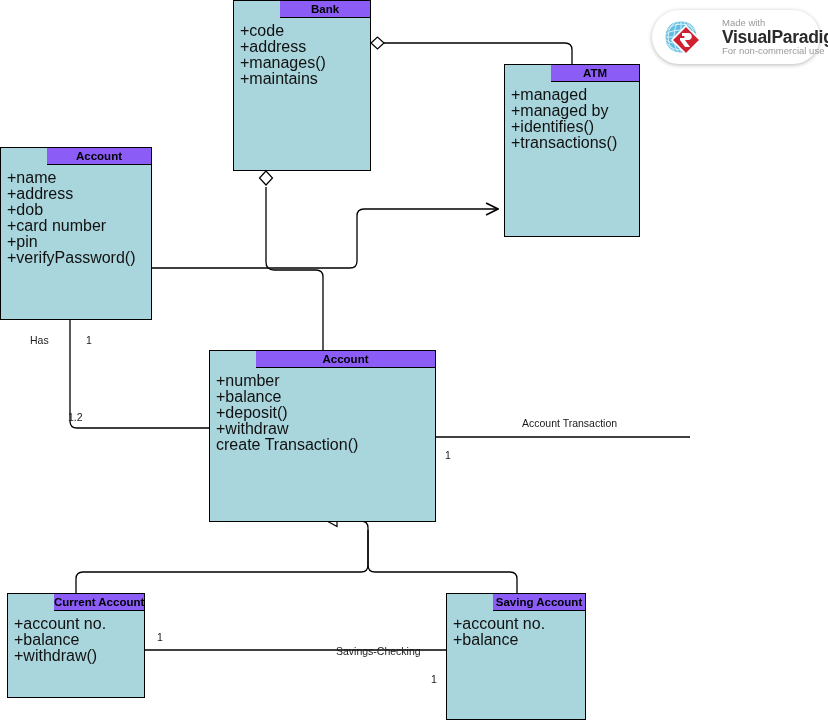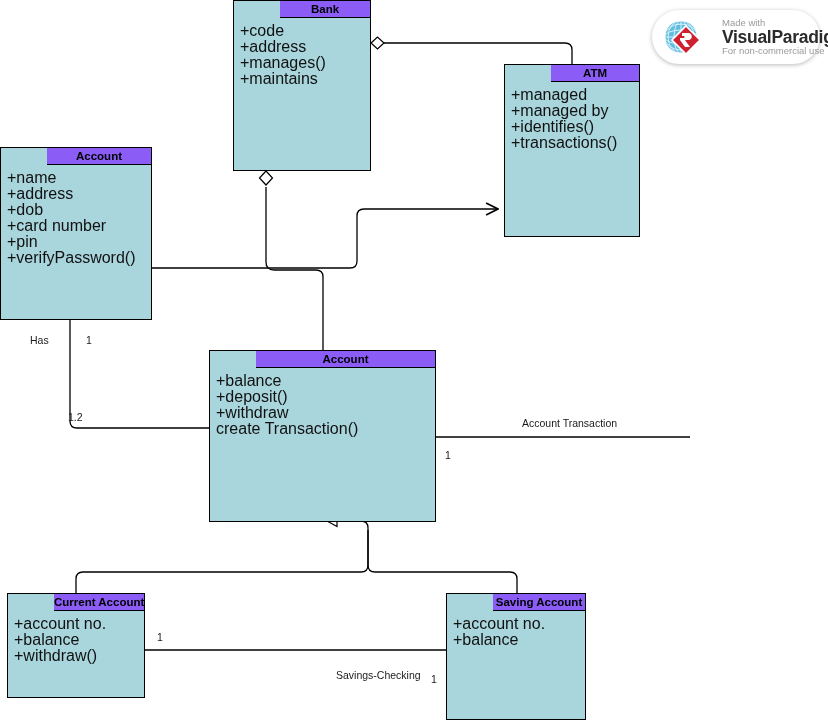--- a/index.html
+++ b/index.html
@@ -179,20 +179,21 @@
       <div class="uml-member">+dob</div>
       <div class="uml-member">+card number</div>
       <div class="uml-member">+pin</div>
       <div class="uml-member">+verifyPassword()</div>
     </div>
   </div>
 
   <div class="uml-class" style="left:209px; top:350px; width:227px; height:172px;">
     <div class="uml-title">Account</div>
     <div class="uml-members">
+      <div class="uml-member">+number</div>
       <div class="uml-member">+balance</div>
       <div class="uml-member">+deposit()</div>
       <div class="uml-member">+withdraw</div>
       <div class="uml-member">create Transaction()</div>
     </div>
   </div>
 
 
   <div class="uml-class" style="left:7px; top:593px; width:138px; height:105px;">
     <div class="uml-title">Current Account</div>
@@ -211,21 +212,21 @@
     </div>
   </div>
 
   <div class="edge-label" style="left:30px; top:334px;">Has</div>
   <div class="edge-label" style="left:86px; top:334px;">1</div>
   <div class="edge-label" style="left:68px; top:411px;">1.2</div>
 
   <div class="edge-label" style="left:522px; top:417px;">Account Transaction</div>
   <div class="edge-label" style="left:445px; top:449px;">1</div>
 
-  <div class="edge-label" style="left:336px; top:669px;">Savings-Checking</div>
+  <div class="edge-label" style="left:336px; top:645px;">Savings-Checking</div>
   <div class="edge-label" style="left:157px; top:631px;">1</div>
   <div class="edge-label" style="left:431px; top:673px;">1</div>
 
   <div id="vp-watermark">
     <div id="vp-globe">
       <svg width="42" height="42" viewBox="0 0 42 42" xmlns="http://www.w3.org/2000/svg">
         <circle cx="21" cy="21" r="16.5" fill="#5fbde0"></circle>
         <g stroke="#ffffff" stroke-width="0.9" fill="none" opacity="0.85">
           <ellipse cx="21" cy="21" rx="16.5" ry="7"></ellipse>
           <ellipse cx="21" cy="21" rx="16.5" ry="13"></ellipse>

